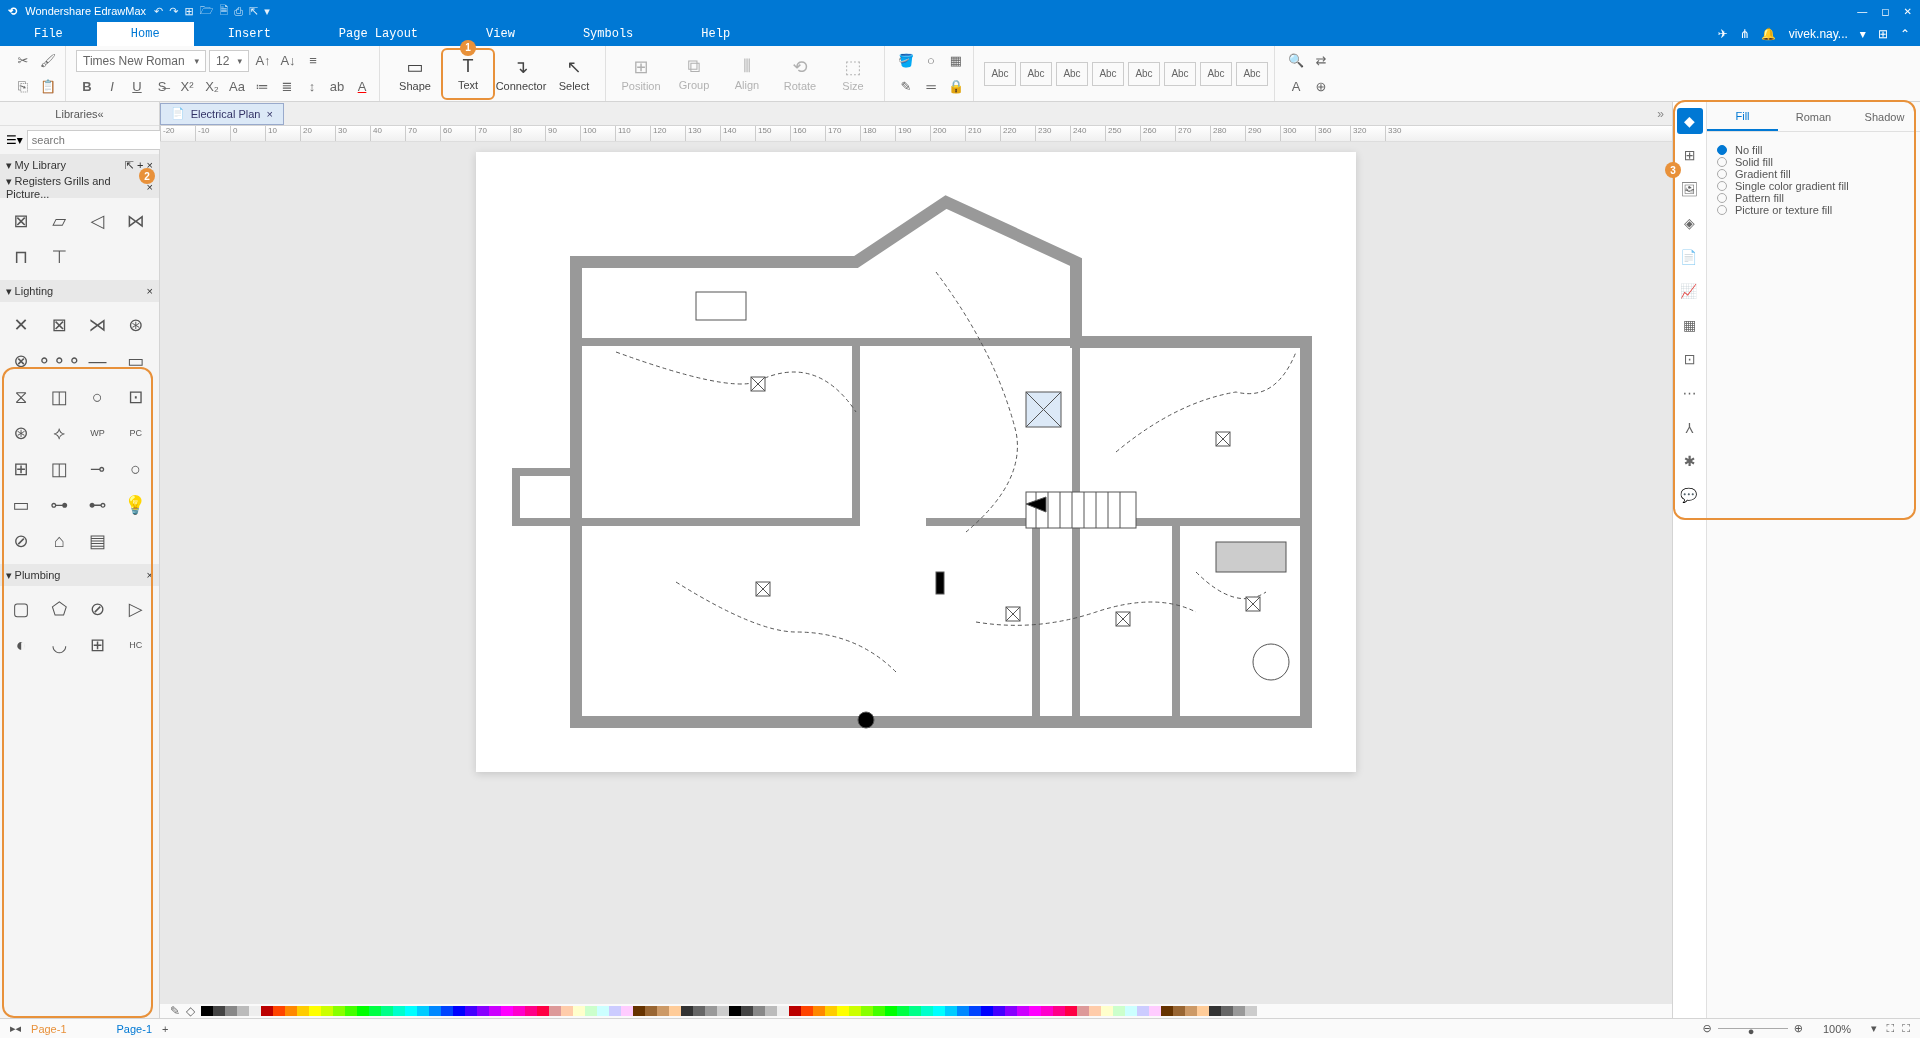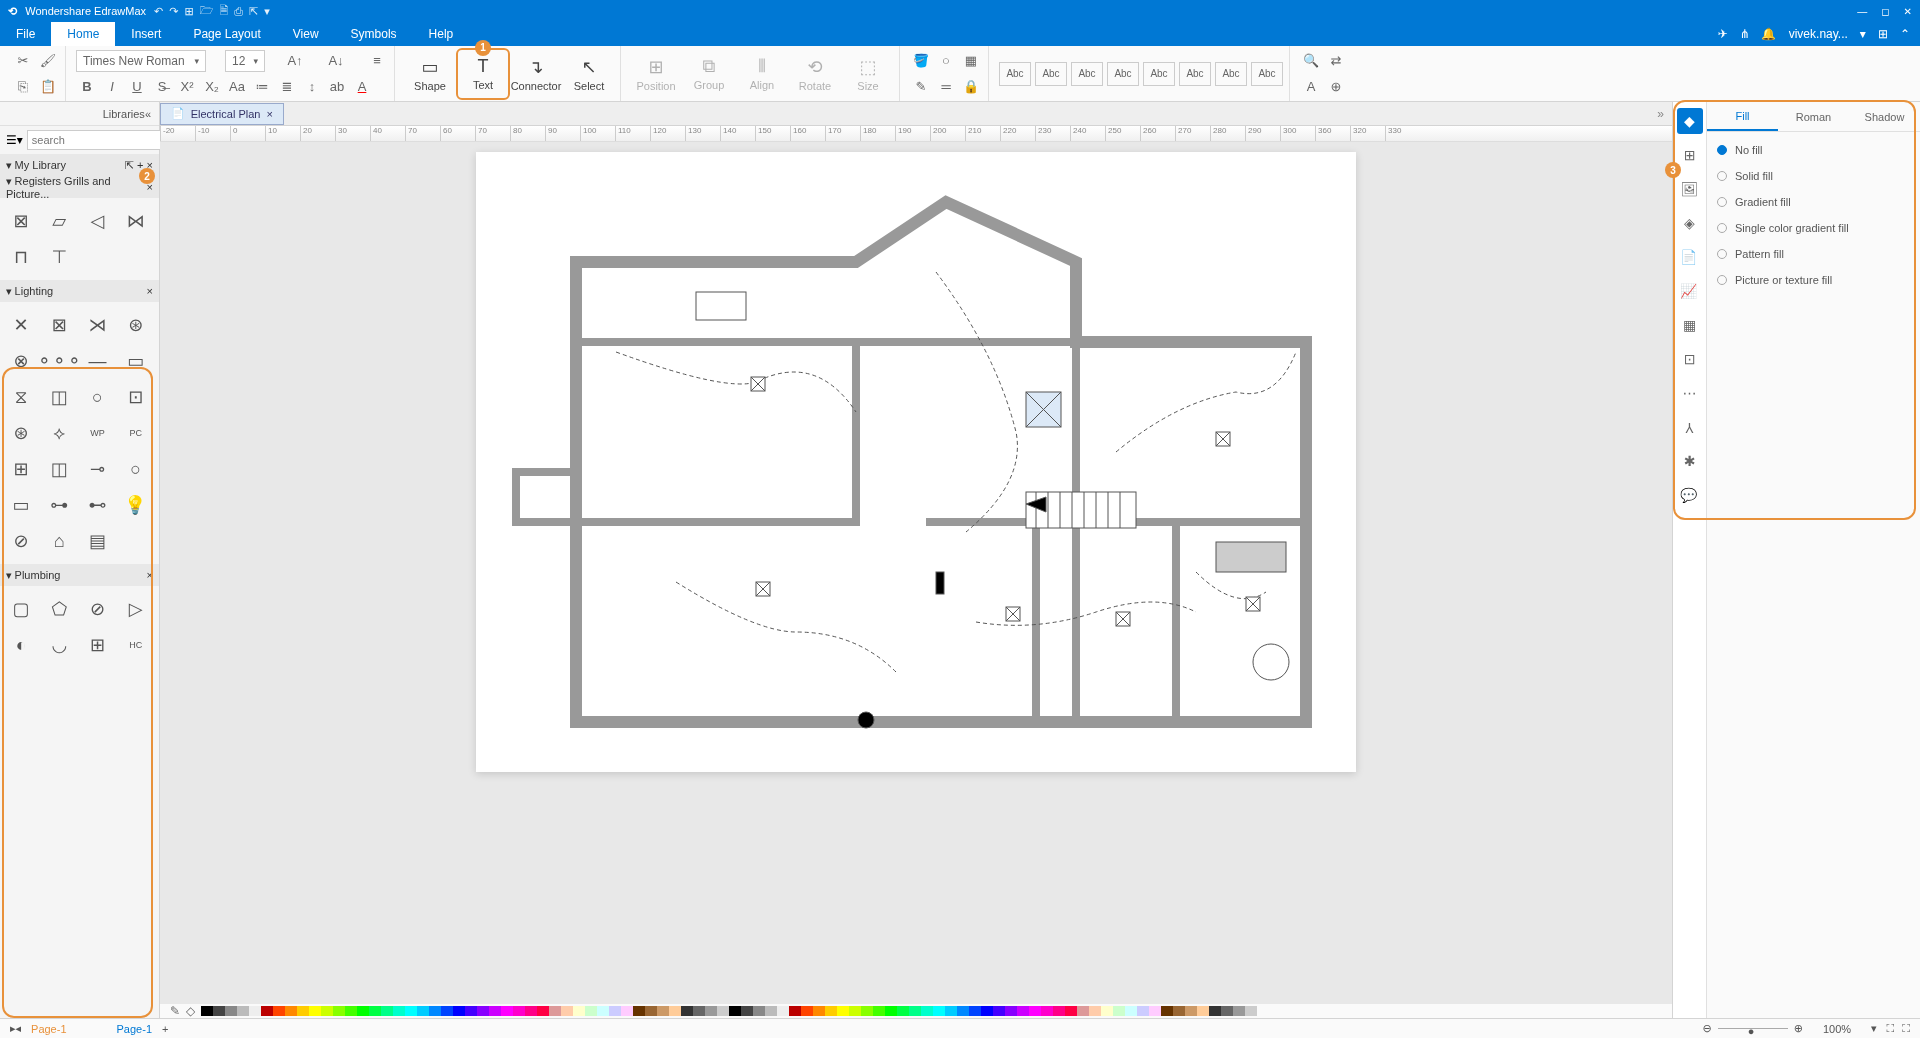--- a/index.html
+++ b/index.html
@@ -8,21 +8,21 @@
 
 .titlebar { height: 22px; background: #0078d4; color: #fff; display: flex; align-items: center; padding: 0 8px; font-size: 11px; }
 .titlebar .logo { margin-right: 8px; font-weight: bold; }
 .titlebar .qat { display: flex; gap: 6px; margin-left: 8px; align-items: center; }
 .titlebar .qat span { cursor: pointer; opacity: 0.9; }
 .titlebar .spacer { flex: 1; }
 .titlebar .win-controls { display: flex; gap: 14px; font-size: 10px; }
 
 
 .menubar { height: 24px; background: #0078d4; display: flex; align-items: center; color: #fff; font-size: 12px; }
-.menubar .tab { padding: 0 16px; height: 100%; display: flex; align-items: center; cursor: pointer; }
+.menubar .tab { padding: 0 34px; height: 100%; display: flex; align-items: center; cursor: pointer; font-family: Liberation Mono, monospace; }
 .menubar .tab.active { background: #fff; color: #0078d4; }
 .menubar .right { margin-left: auto; display: flex; align-items: center; gap: 12px; padding-right: 10px; }
 
 
 .ribbon { height: 56px; background: #fafafa; border-bottom: 1px solid #d4d4d4; display: flex; align-items: center; padding: 0 6px; gap: 4px; }
 .ribbon-group { display: flex; align-items: center; gap: 3px; border-right: 1px solid #e0e0e0; padding: 0 6px; height: 100%; }
 .ribbon-col { display: flex; flex-direction: column; gap: 4px; }
 .ribbon-btn-sm { width: 22px; height: 22px; display: flex; align-items: center; justify-content: center; color: #666; cursor: pointer; font-size: 13px; }
 .ribbon-btn-lg { display: flex; flex-direction: column; align-items: center; justify-content: center; width: 50px; height: 48px; cursor: pointer; color: #444; font-size: 11px; }
 .ribbon-btn-lg .ico { font-size: 18px; margin-bottom: 2px; }
@@ -32,21 +32,21 @@
 .abc-btn { border: 1px solid #ccc; width: 32px; height: 24px; display: flex; align-items: center; justify-content: center; font-size: 10px; color: #666; cursor: pointer; }
 .highlight-callout { position: relative; }
 .highlight-callout::before { content: ''; position: absolute; inset: -2px; border: 2px solid #e8913a; border-radius: 6px; pointer-events:none;}
 .callout-num { position: absolute; width: 16px; height: 16px; background: #e8913a; color: #fff; border-radius: 50%; display: flex; align-items: center; justify-content: center; font-size: 10px; font-weight: bold; }
 
 
 .main { display: flex; height: calc(100vh - 22px - 24px - 56px - 20px); }
 
 
 .left-panel { width: 160px; background: #f5f5f5; border-right: 1px solid #d4d4d4; display: flex; flex-direction: column; position: relative; }
-.lp-header { height: 24px; display: flex; align-items: center; padding: 0 8px; font-size: 11px; color: #555; border-bottom: 1px solid #e0e0e0; justify-content: flex-end; }
+.lp-header { height: 24px; display: flex; align-items: center; padding: 0 8px; font-size: 11px; color: #555; border-bottom: 1px solid #e0e0e0; justify-content: center; }
 .lp-search { display: flex; align-items: center; padding: 4px 6px; gap: 4px; }
 .lp-search input { flex: 1; border: 1px solid #ccc; height: 20px; padding: 0 4px; font-size: 11px; }
 .lp-section-head { background: #e8e8e8; height: 22px; display: flex; align-items: center; padding: 0 6px; font-size: 11px; color: #333; justify-content: space-between; }
 .lp-hint { margin: 8px; padding: 10px 8px; border: 1px dashed #bbb; color: #888; font-size: 10px; line-height: 1.4; }
 .symbol-grid { display: grid; grid-template-columns: repeat(4, 1fr); gap: 6px; padding: 8px 6px; }
 .symbol-cell { width: 30px; height: 30px; display: flex; align-items: center; justify-content: center; color: #555; font-size: 18px; cursor: pointer; }
 .left-highlight { position: absolute; left: 2px; right: 6px; top: 265px; bottom: 0; border: 2px solid #e8913a; border-radius: 12px; pointer-events: none; }
 
 
 .canvas-area { flex: 1; display: flex; flex-direction: column; background: #f0f0f0; position:relative;}
@@ -62,21 +62,21 @@
 
 
 .right-panel { width: 248px; background: #fafafa; border-left: 1px solid #d4d4d4; display: flex; position: relative; }
 .rp-icons { width: 34px; background: #fff; border-right: 1px solid #e0e0e0; display: flex; flex-direction: column; align-items: center; padding-top: 6px; gap: 8px; }
 .rp-icons .ri { width: 26px; height: 26px; display: flex; align-items: center; justify-content: center; cursor: pointer; color: #666; font-size: 14px; }
 .rp-icons .ri.active { background: #0078d4; color: #fff; border-radius: 3px; }
 .rp-content { flex: 1; }
 .rp-tabs { display: flex; height: 30px; border-bottom: 1px solid #e0e0e0; }
 .rp-tabs div { flex: 1; display: flex; align-items: center; justify-content: center; font-size: 11px; cursor: pointer; color: #666; }
 .rp-tabs div.active { border-bottom: 2px solid #0078d4; color: #0078d4; font-weight: 500; }
-.rp-options { padding: 12px 10px; display: flex; flex-direction: column; gap: 14px; }
+.rp-options { padding: 12px 10px; display: flex; flex-direction: column; }
 .rp-opt { display: flex; align-items: center; gap: 8px; font-size: 11px; color: #555; }
 .rp-opt .radio { width: 10px; height: 10px; border: 1px solid #aaa; border-radius: 50%; }
 .rp-opt.sel .radio { background: #0078d4; border-color: #0078d4; }
 .right-highlight { position: absolute; left: 0px; right: 4px; top: -2px; height: 420px; border: 2px solid #e8913a; border-radius: 12px; pointer-events: none; }
 
 
 .statusbar { height: 20px; background: #fafafa; border-top: 1px solid #d4d4d4; display: flex; align-items: center; padding: 0 10px; font-size: 11px; color: #555; }
 .statusbar .spacer { flex: 1; }
 .page-tabs-bar { display:flex; align-items:center; gap:10px;}
 </style>
@@ -129,21 +129,21 @@
       <span class="ribbon-btn-sm">✂</span>
       <span class="ribbon-btn-sm">⎘</span>
     </div>
     <div class="ribbon-col">
       <span class="ribbon-btn-sm">🖌</span>
       <span class="ribbon-btn-sm">📋</span>
     </div>
   </div>
   <div class="ribbon-group">
     <div class="ribbon-col">
-      <div style="display:flex;gap:19px">
+      <div style="display:flex;gap:3px">
         <div class="font-select">
             <span>Times New Roman</span>
             <span style="margin-left:auto;font-size:9px">▾</span>
           </div>
         <div class="size-select">
             <span>12</span>
             <span style="font-size:9px">▾</span>
           </div>
         <span class="ribbon-btn-sm">A↑</span>
         <span class="ribbon-btn-sm">A↓</span>

